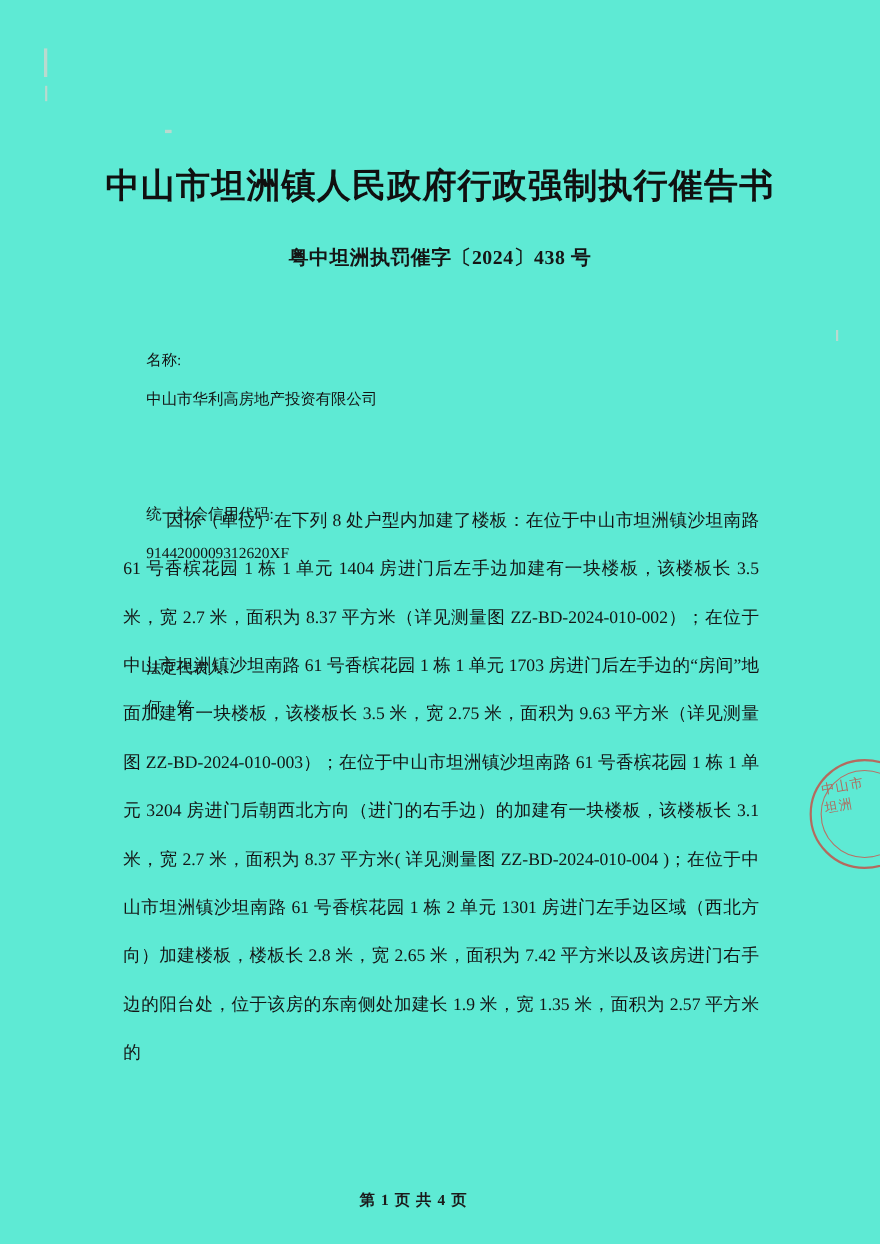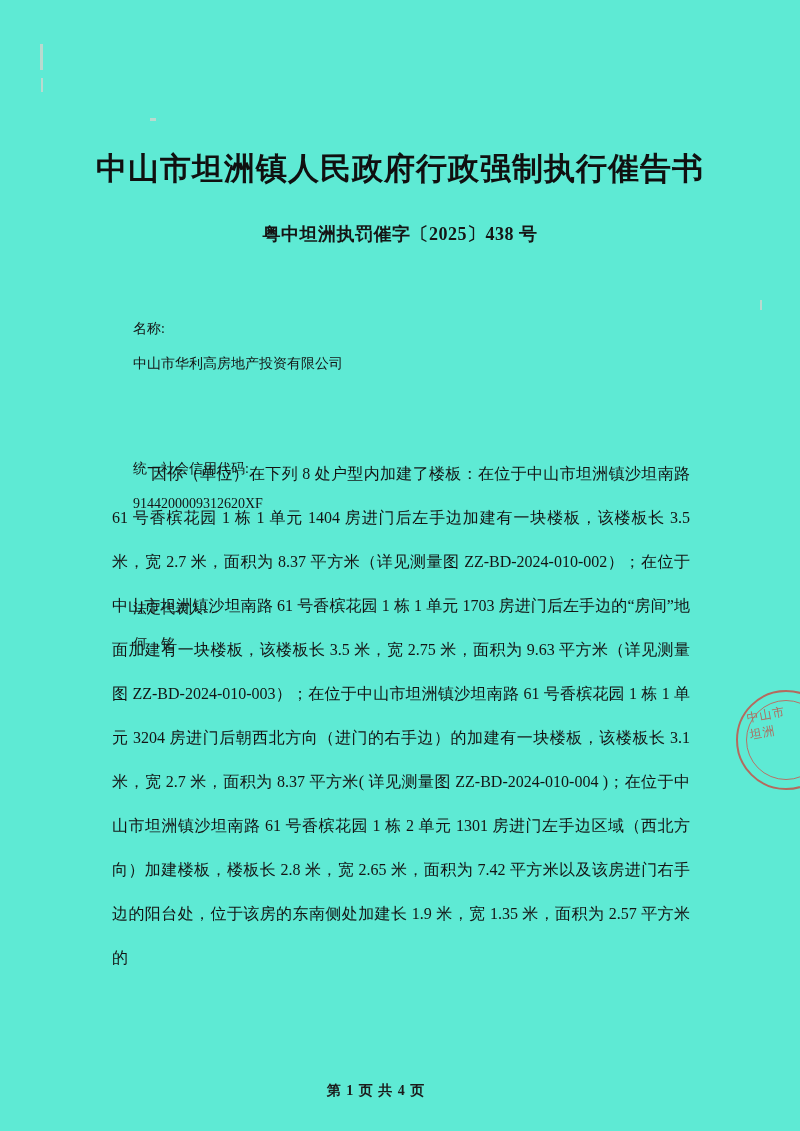--- a/index.html
+++ b/index.html
@@ -127,21 +127,21 @@
 
 <div class="page">
 
   <div class="speck" style="left:40px; top:44px; width:3px; height:26px;"></div>
   <div class="speck" style="left:41px; top:78px; width:2px; height:14px;"></div>
   <div class="speck" style="left:150px; top:118px; width:6px; height:3px;"></div>
   <div class="speck" style="left:760px; top:300px; width:2px; height:10px;"></div>
 
   <div class="doc-title">中山市坦洲镇人民政府行政强制执行催告书</div>
 
-  <div class="doc-number">粤中坦洲执罚催字〔2025〕438 号</div>
+  <div class="doc-number">粤中坦洲执罚催字〔2024〕438 号</div>
 
   <div class="fields">
     <div class="field-row">
       <span class="lbl">名称:</span>
       <span class="val">中山市华利高房地产投资有限公司</span>
     </div>
     <div class="field-row">
       <span class="lbl">统一社会信用代码:</span>
       <span class="val">9144200009312620XF</span>
     </div>

